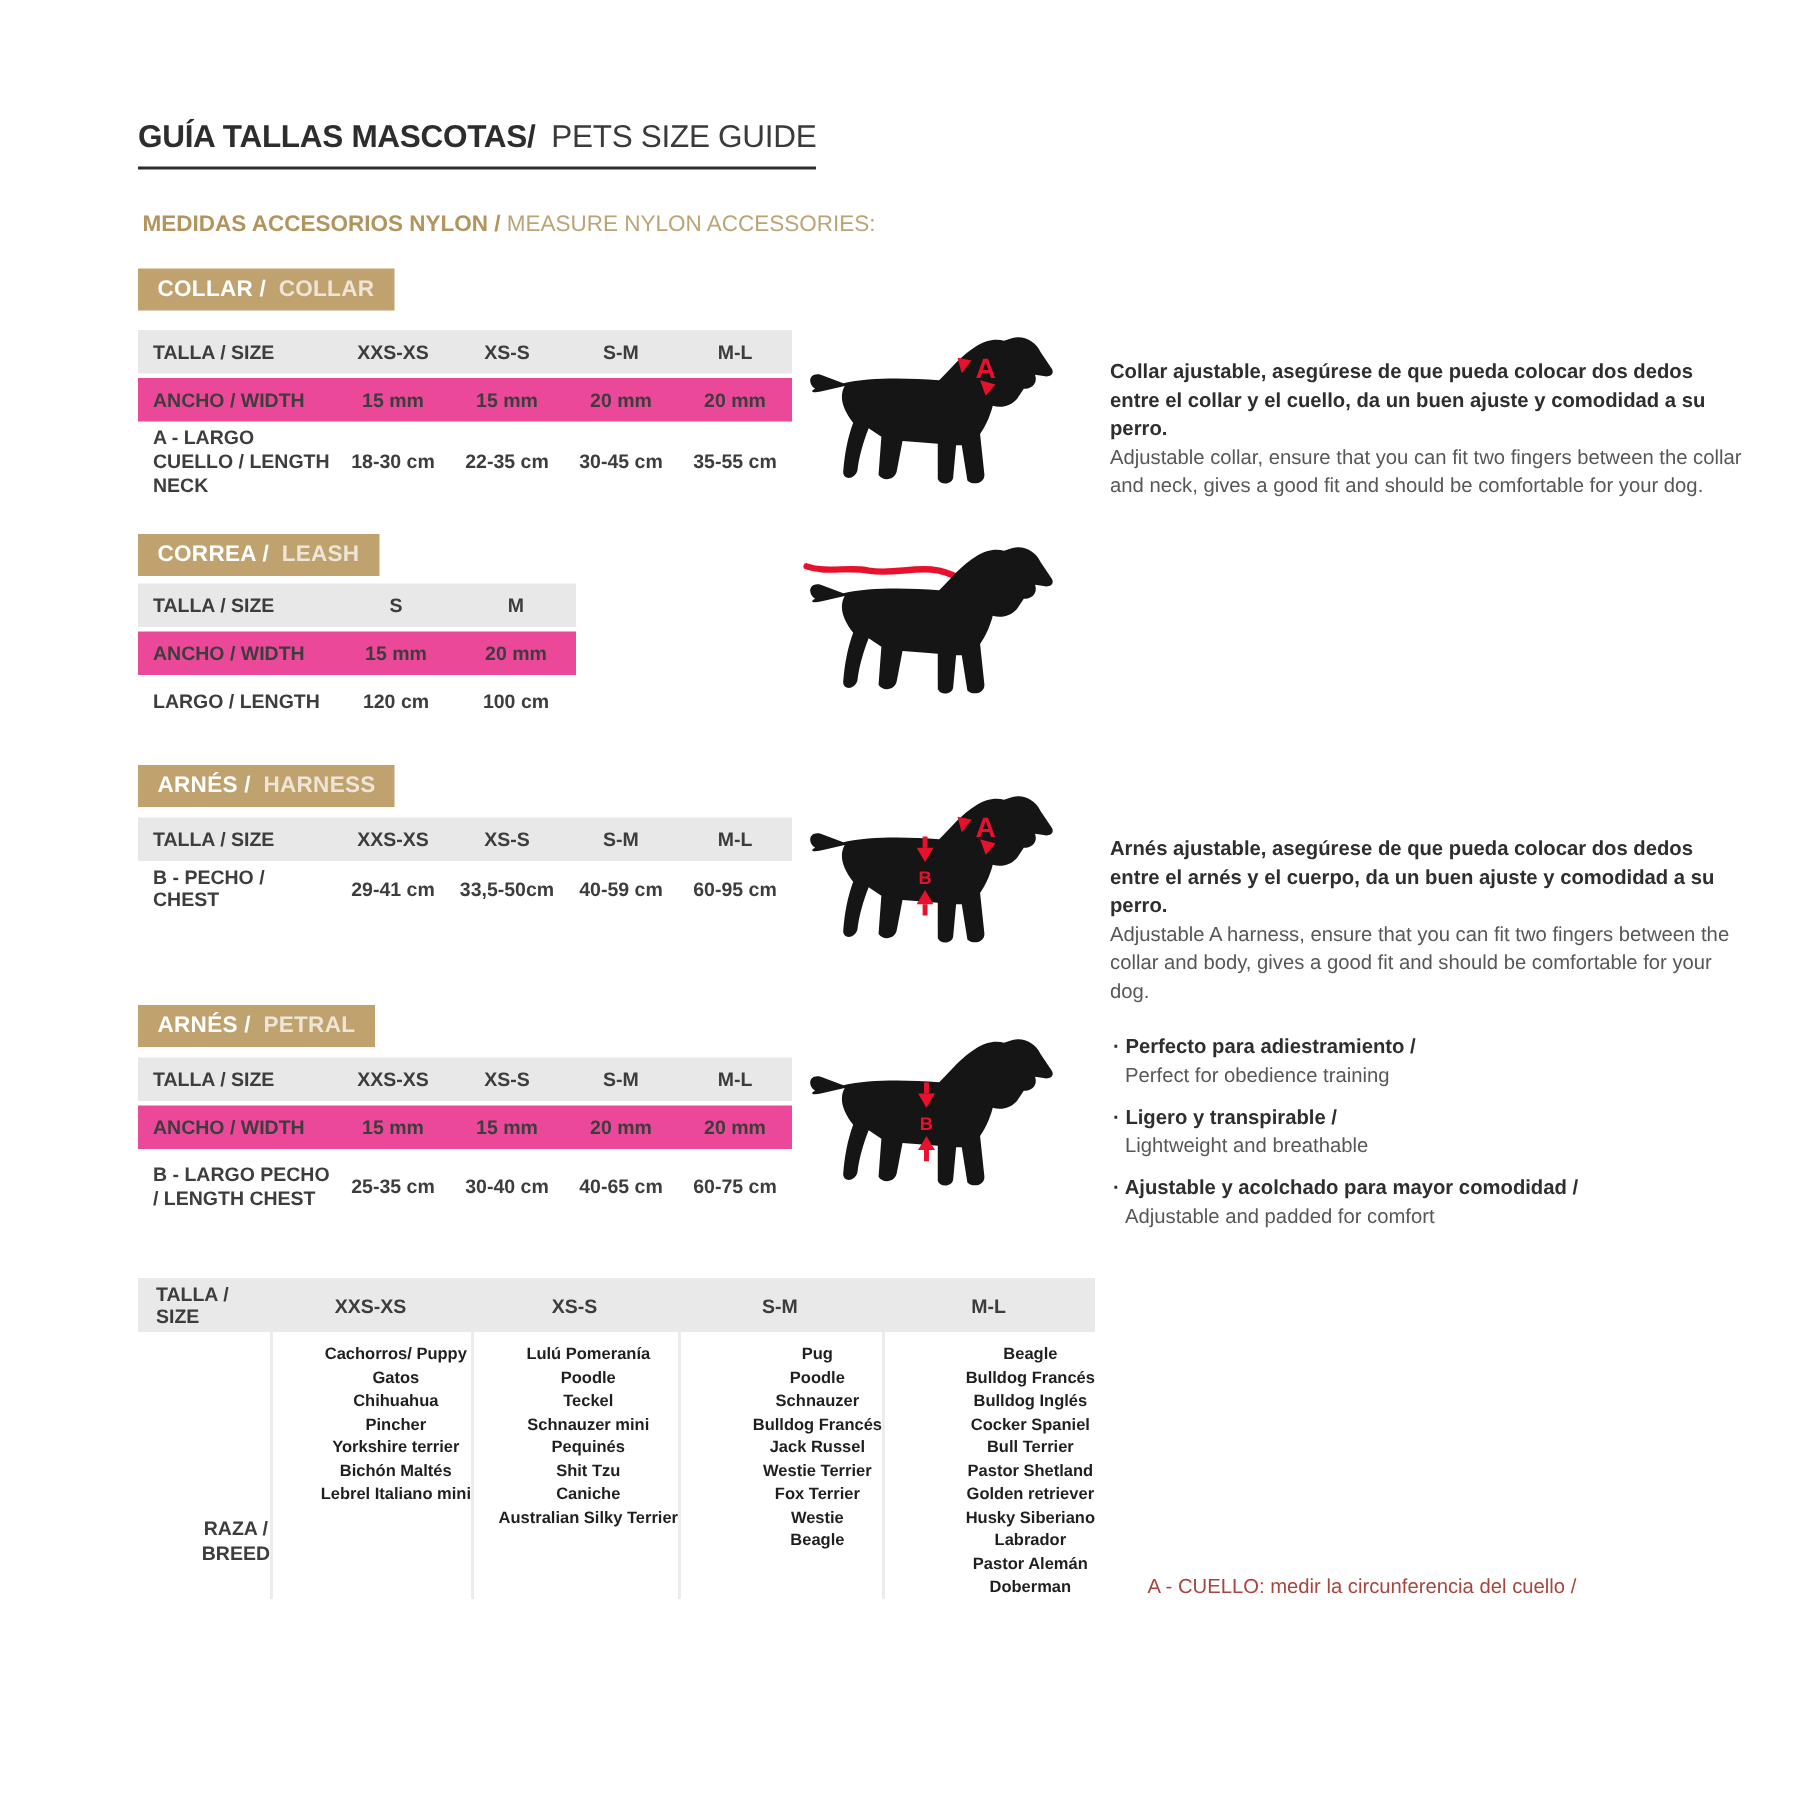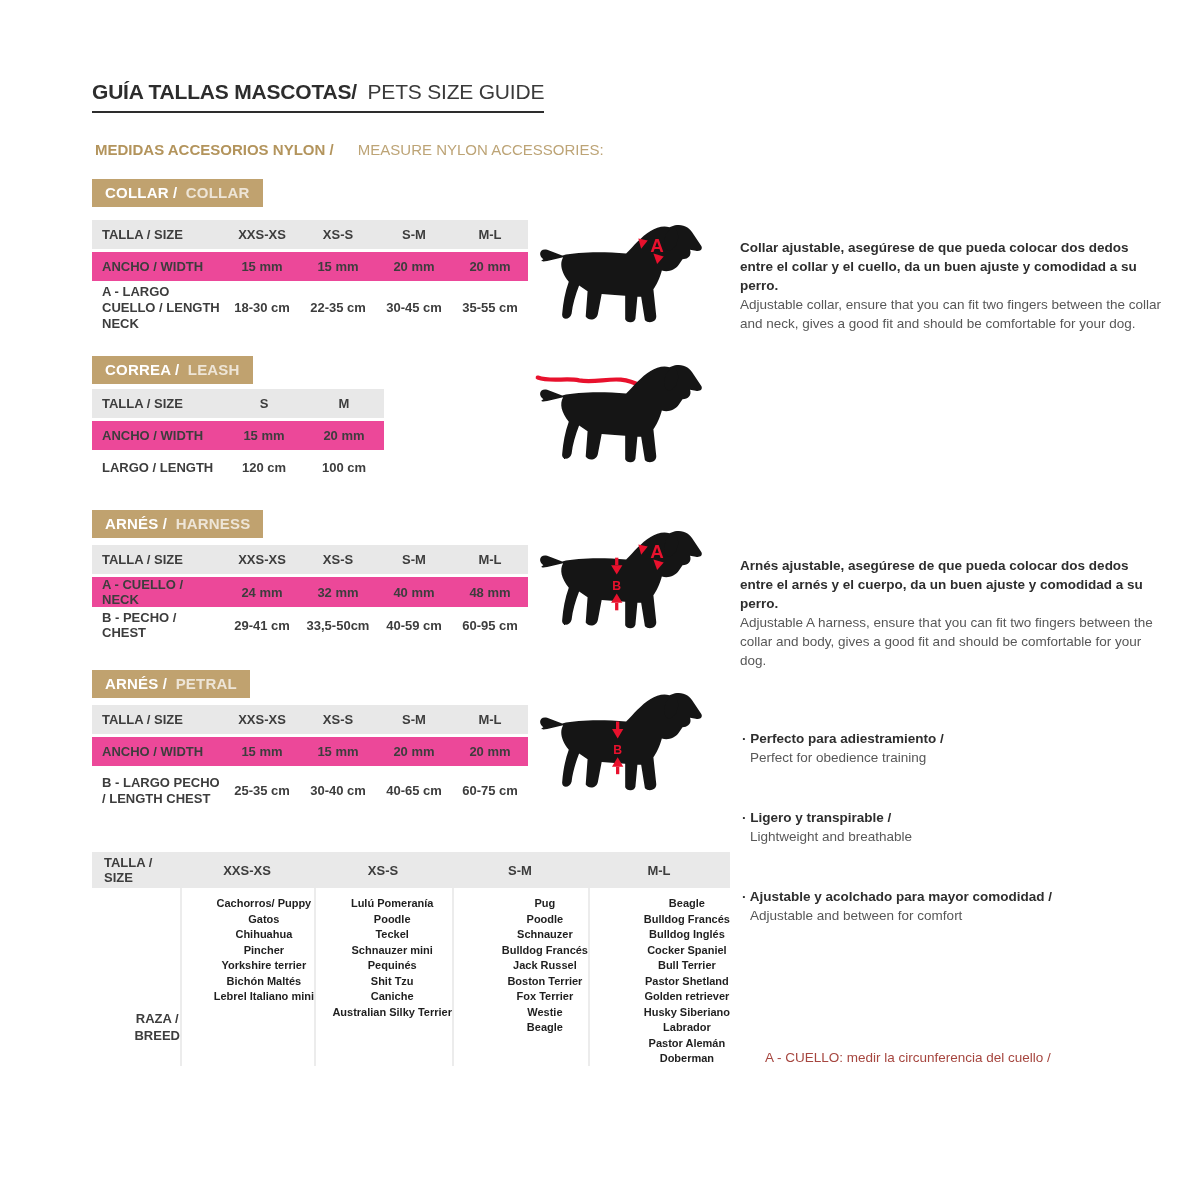--- a/index.html
+++ b/index.html
@@ -6,21 +6,21 @@
   .page{position:relative;width:1200px;height:1066px;background:#fff;overflow:hidden;
         font-family:"Liberation Sans",sans-serif;color:#333;}
 
   
   .title{position:absolute;left:92px;top:80px;font-size:21px;letter-spacing:-0.2px;
          border-bottom:2px solid #2d2d2d;padding-bottom:7px;white-space:nowrap;}
   .title .t-es{font-weight:700;color:#2d2d2d;}
   .title .t-en{font-weight:500;color:#3a3a3a;margin-left:5px;}
   .subtitle{position:absolute;left:95px;top:141px;font-size:15px;white-space:nowrap;}
   .subtitle .s-es{font-weight:700;color:#b3945c;}
-  .subtitle .s-en{font-weight:400;color:#bda476;margin-left:20px;}
+  .subtitle .s-en{font-weight:400;color:#bda476;margin-left:0;}
 
   
   .badge{position:absolute;left:92px;background:#c0a26f;padding:5px 13px 6px;font-size:15px;
          letter-spacing:0.2px;white-space:nowrap;}
   .badge .b-es{font-weight:700;color:#fff;}
   .badge .b-en{font-weight:700;color:rgba(255,255,255,0.72);margin-left:4px;}
   .badge-collar{top:179px}.badge-leash{top:356px}.badge-harness{top:510px}.badge-petral{top:670px}
 
   
   .size-table{position:absolute;left:92px;border-collapse:collapse;font-size:13px;font-weight:700;
@@ -44,21 +44,21 @@
   .redline{stroke:#e8112d;fill:none;}
   .marker{fill:#e8112d;font-family:"Liberation Sans",sans-serif;font-weight:700;text-anchor:middle;}
   .m-a{font-size:20px;}
   .m-b{font-size:13px;}
 
   
   .desc{position:absolute;left:740px;width:424px;font-size:13.5px;line-height:19px;color:#575757;}
   .desc .es{display:block;font-weight:700;color:#2e2e2e;}
   .desc-collar{top:224px}.desc-leash{top:393px}.desc-harness{top:542px}
   .bullets{position:absolute;left:742px;top:688px;width:424px;font-size:13.5px;line-height:19px;}
-  .bullet{margin-bottom:9px;margin-top:41px;}
+  .bullet{margin-bottom:9px;}
   .bullet .es{font-weight:700;color:#2e2e2e;}
   .bullet .es::before{content:"· ";}
   .bullet .en{color:#575757;padding-left:8px;}
 
   
   .breeds{position:absolute;left:92px;top:852px;width:638px;font-size:13px;}
   .breeds-header{display:grid;grid-template-columns:88px 134px 138px 136px 142px;background:#e9e9e9;
                  height:36px;align-items:center;font-weight:700;color:#3d3d3d;text-align:center;}
   .breeds-header .bh-cell:first-child{text-align:left;padding-left:12px;}
   .breeds-body{display:grid;grid-template-columns:88px 134px 138px 136px 142px;height:254px;
@@ -232,27 +232,20 @@
     <thead>
         <tr>
           <th>TALLA / SIZE</th>
           <th>XXS-XS</th>
           <th>XS-S</th>
           <th>S-M</th>
           <th>M-L</th>
         </tr>
       </thead>
     <tbody>
-      <tr>
-          <td>A - CUELLO / NECK</td>
-          <td>24 mm</td>
-          <td>32 mm</td>
-          <td>40 mm</td>
-          <td>48 mm</td>
-        </tr>
       <tr>
           <td>B - PECHO / CHEST</td>
           <td>29-41 cm</td>
           <td>33,5-50cm</td>
           <td>40-59 cm</td>
           <td>60-95 cm</td>
         </tr>
     </tbody>
   </table>
   <svg class="dog dog-harness" viewBox="0 0 200 140">
@@ -314,21 +307,21 @@
     <div class="bullet">
       <div class="es">Perfecto para adiestramiento /</div>
       <div class="en">Perfect for obedience training</div>
     </div>
     <div class="bullet">
       <div class="es">Ligero y transpirable /</div>
       <div class="en">Lightweight and breathable</div>
     </div>
     <div class="bullet">
       <div class="es">Ajustable y acolchado para mayor comodidad /</div>
-      <div class="en">Adjustable and between for comfort</div>
+      <div class="en">Adjustable and padded for comfort</div>
     </div>
   </div>
 
   <div class="breeds">
     <div class="breeds-header">
         <div class="bh-cell">TALLA /  SIZE</div>
         <div class="bh-cell">XXS-XS</div>
         <div class="bh-cell">XS-S</div>
         <div class="bh-cell">S-M</div>
         <div class="bh-cell">M-L</div>
@@ -372,21 +365,21 @@
             </svg>
         </div>
       </div>
       <div class="breed-col">
         <div>
             <div class="breed">Pug</div>
             <div class="breed">Poodle</div>
             <div class="breed">Schnauzer</div>
             <div class="breed">Bulldog Francés</div>
             <div class="breed">Jack Russel</div>
-            <div class="breed">Boston Terrier</div>
+            <div class="breed">Westie Terrier</div>
             <div class="breed">Fox Terrier</div>
             <div class="breed">Westie</div>
             <div class="breed">Beagle</div>
           </div>
         <div class="sil">
           <svg width="90" height="84" viewBox="0 0 98 92">
               <use href="#sym-schnauzer"></use>
             </svg>
         </div>
       </div>

